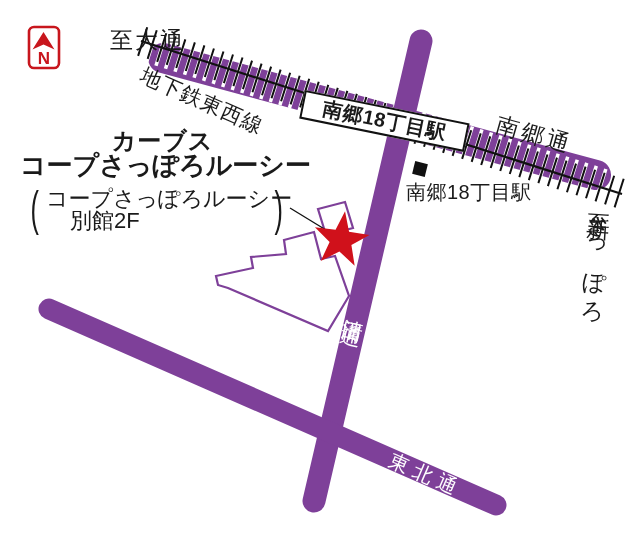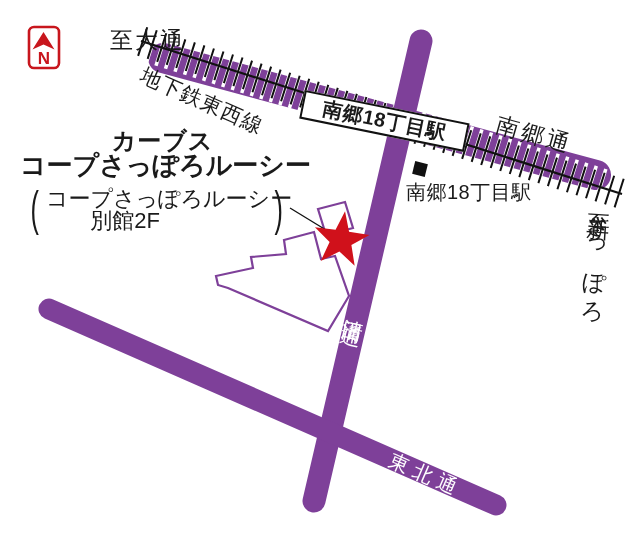--- a/index.html
+++ b/index.html
@@ -32,21 +32,21 @@
         writing-mode:vertical-rl;text-orientation:upright;
         transform:rotate(13deg);transform-origin:left top;}
   .tohoku{left:394px;top:450px;font-size:20px;letter-spacing:6px;
         transform:rotate(23.5deg);transform-origin:left top;}
 
   .dest-line1{left:30px;top:128px;width:265px;text-align:center;
               font-size:24px;font-weight:bold;letter-spacing:1px;}
   .dest-line2{left:20px;top:151px;width:285px;text-align:center;
               font-size:26px;font-weight:bold;letter-spacing:0px;}
   .note-line1{left:46px;top:187px;width:224px;text-align:center;font-size:22px;}
-  .note-line2{left:70px;top:209px;width:110px;text-align:center;font-size:22px;}
+  .note-line2{left:70px;top:209px;width:110px;text-align:left;font-size:22px;}
   .paren{position:absolute;z-index:3;font-size:28px;line-height:1;
          transform-origin:center top;}
   .paren-open{left:30px;top:185px;transform:scale(0.9,1.75);}
   .paren-close{left:274px;top:185px;transform:scale(0.9,1.75);}
 </style>
 </head>
 <body>
 
 <svg id="map-canvas" width="640" height="548" viewBox="0 0 640 548">
 

